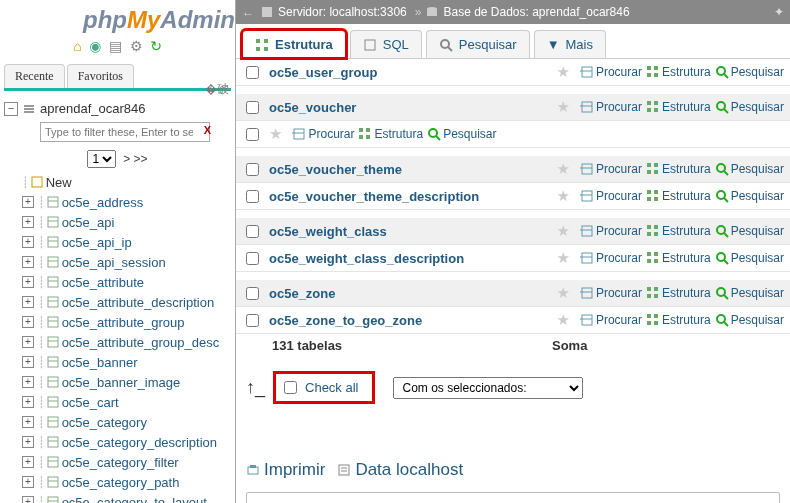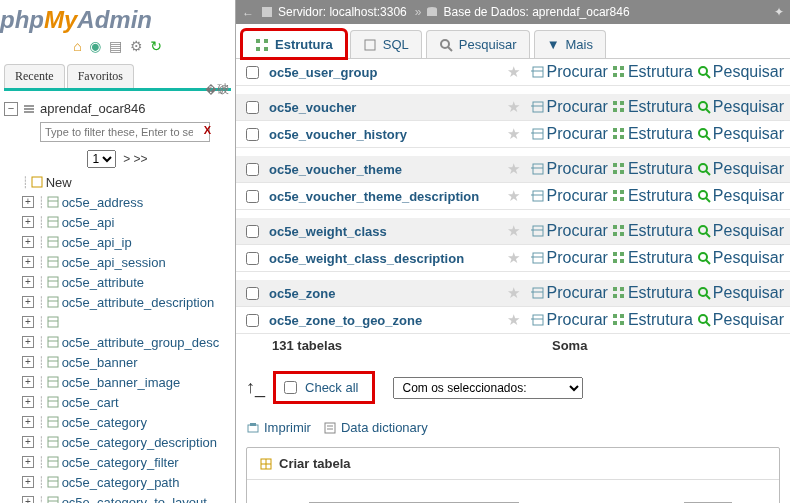--- a/index.html
+++ b/index.html
@@ -1,20 +1,20 @@
 <!DOCTYPE html>
 <html><head>
 <meta charset="utf-8">
 <style>
   * { box-sizing: border-box; margin: 0; padding: 0; }
   body { font-family: Arial, sans-serif; font-size: 13px; color: #333; background: #fff; width: 790px; height: 503px; overflow: hidden; }
   
   
   .sidebar { position: absolute; left: 0; top: 0; width: 236px; height: 503px; background: #fff; border-right: 1px solid #aaa; overflow: hidden; }
-  .logo { text-align: left; padding: 6px 0 2px; font-size: 24px; font-weight: bold; font-style: italic; }
+  .logo { text-align: right; padding: 6px 0 2px; font-size: 24px; font-weight: bold; font-style: italic; }
   .logo .php { color: #7a8aa0; }
   .logo .my { color: #e68a00; }
   .logo .admin { color: #7a8aa0; }
   .logo-icons { text-align: center; padding: 2px 0 6px; }
   .logo-icons span { display: inline-block; margin: 0 2px; font-size: 14px; }
   .tabs-rf { display: flex; border-bottom: 3px solid #14b8a6; margin: 4px 4px; font-family: Liberation Serif, serif; }
   .tabs-rf div { padding: 4px 10px; font-size: 12px; border: 1px solid #ccc; border-bottom: none; border-radius: 4px 4px 0 0; background: #f4f4f4; margin-right: 2px; cursor: pointer; }
   .collapse-icon { position: absolute; right: 6px; top: 80px; color: #777; font-size: 12px; }
   .dbhead { display: flex; align-items: center; padding: 6px 4px 4px 4px; font-size: 13px; }
   .dbhead .tree-ctrl { width: 14px; height: 14px; border: 1px solid #888; text-align: center; line-height: 11px; font-size: 11px; margin-right: 4px; color: #555; }
@@ -43,31 +43,31 @@
   .maintabs .tab.active { background: #fff; font-weight: bold; }
   .maintabs .tab.hl { outline: 3px solid #d00; outline-offset: -1px; }
   .maintabs .tab svg, .maintabs .tab .ticon { margin-right: 6px; }
   .tablelist { }
   .trow { display: flex; align-items: center; height: 27px; border-bottom: 1px solid #e4e4e4; padding: 0 6px; font-size: 13px; }
   .trow.alt { background: #f0f0f0; margin-top: 8px; }
   .trow input[type=checkbox] { margin: 0 10px 0 4px; }
   .trow .tname { flex: 1; color: #235a81; font-weight: bold; }
   .trow .tname a { color: #235a81; text-decoration: none; }
   .trow .star { color: #ccc; margin-right: 6px; font-size: 15px; }
-  .trow .act { display: flex; align-items: center; color: #235a81; margin-left: 4px; font-size: 16px; }
+  .trow .act { display: flex; align-items: center; color: #235a81; margin-left: 4px; font-size: 12px; }
   .trow .act svg { margin-right: 2px; }
   .sumrow { display: flex; padding: 4px 12px 8px 36px; font-weight: bold; font-size: 13px; }
   .sumrow .c1 { width: 280px; }
   .checkall-row { display: flex; align-items: center; padding: 10px 6px 8px 10px; }
   .checkall-row .arrowimg { margin-right: 8px; font-size: 18px; }
   .checkall-box { border: 3px solid #d00; padding: 6px 14px 6px 8px; display: flex; align-items: center; margin-right: 18px; justify-content: flex-end; }
   .checkall-box input { margin-right: 8px; }
   .checkall-box span { color: #235a81; }
   .checkall-row select { font-size: 12px; padding: 2px 4px; width: 190px; }
-  .printrow { padding: 8px 6px 12px 10px; color: #235a81; font-size: 13px; display: flex; align-items: center; }
+  .printrow { padding: 8px 6px 12px 10px; color: #235a81; font-size: 17px; display: flex; align-items: center; margin-top: 40px; }
   .printrow svg { margin-right: 4px; }
   .printrow .sep { width: 12px; }
   .create-fs { margin: 0 10px; border: 1px solid #bbb; border-radius: 2px; padding: 0; }
   .create-body { padding: 22px 16px; display: flex; align-items: center; font-size: 13px; }
   .create-body label { margin-right: 8px; }
   .create-body input[type=text] { border: 1px solid #aaa; padding: 3px; font-size: 12px; }
   .create-body .nm { width: 210px; margin-right: 40px; }
   .create-body .nc { width: 48px; }
   
   
@@ -174,20 +174,21 @@
           </svg>
           <a>oc5e_attribute_description</a>
         </div>
         <div class="tree-row">
           <span class="plus">+</span>
           <span class="dots">┊</span>
           <svg class="i16 ticon">
             <rect x="2" y="2" width="10" height="10" fill="none" stroke="#8a8"></rect>
             <line x1="2" y1="6" x2="12" y2="6" stroke="#8a8"></line>
           </svg>
+          <a>oc5e_attribute_group</a>
         </div>
         <div class="tree-row">
           <span class="plus">+</span>
           <span class="dots">┊</span>
           <svg class="i16 ticon">
             <rect x="2" y="2" width="10" height="10" fill="none" stroke="#8a8"></rect>
             <line x1="2" y1="6" x2="12" y2="6" stroke="#8a8"></line>
           </svg>
           <a>oc5e_attribute_group_desc</a>
         </div>
@@ -352,21 +353,20 @@
             <rect x="1" y="8" width="4" height="4" fill="#6a6"></rect>
             <rect x="8" y="8" width="4" height="4" fill="#6a6"></rect>
           </svg>Estrutura</span>
         <span class="act"><svg class="i16">
             <circle cx="6" cy="6" r="4" fill="none" stroke="#2a2" stroke-width="2"></circle>
             <line x1="9" y1="9" x2="13" y2="13" stroke="#2a2" stroke-width="2"></line>
           </svg>Pesquisar</span>
       </div>
       <div class="trow">
         <input type="checkbox" style="">
-        <span class="tname"><a>oc5e_voucher_history</a></span>
         <span class="star">★</span>
         <span class="act"><svg class="i16">
             <rect x="2" y="2" width="10" height="10" fill="none" stroke="#69a"></rect>
             <line x="2" y1="6" x2="12" y2="6" stroke="#69a"></line>
           </svg>Procurar</span>
         <span class="act"><svg class="i16">
             <rect x="1" y="1" width="4" height="4" fill="#6a6"></rect>
             <rect x="8" y="1" width="4" height="4" fill="#6a6"></rect>
             <rect x="1" y="8" width="4" height="4" fill="#6a6"></rect>
             <rect x="8" y="8" width="4" height="4" fill="#6a6"></rect>
@@ -513,21 +513,21 @@
         <rect x="2" y="4" width="10" height="7" fill="none" stroke="#69a"></rect>
         <rect x="4" y="2" width="6" height="3" fill="#69a"></rect>
       </svg>
     <a>Imprimir</a>
     <span class="sep"></span>
     <svg class="i16">
         <rect x="2" y="2" width="10" height="10" fill="none" stroke="#888"></rect>
         <line x1="4" y1="5" x2="10" y2="5" stroke="#888"></line>
         <line x1="4" y1="8" x2="10" y2="8" stroke="#888"></line>
       </svg>
-    <a>Data dictionary</a>
+    <a>Data localhost</a>
   </div>
 
   <div class="create-fs">
     <div class="create-fs" style="border:none;margin:0">
       <div style="padding:8px 12px; display:flex; align-items:center; border-bottom:1px solid #ddd; font-weight:bold">
         <svg class="i16" style="margin-right:6px">
             <rect x="2" y="2" width="10" height="10" fill="none" stroke="#c90"></rect>
             <line x1="7" y1="2" x2="7" y2="12" stroke="#c90"></line>
             <line x1="2" y1="7" x2="12" y2="7" stroke="#c90"></line>
           </svg>

